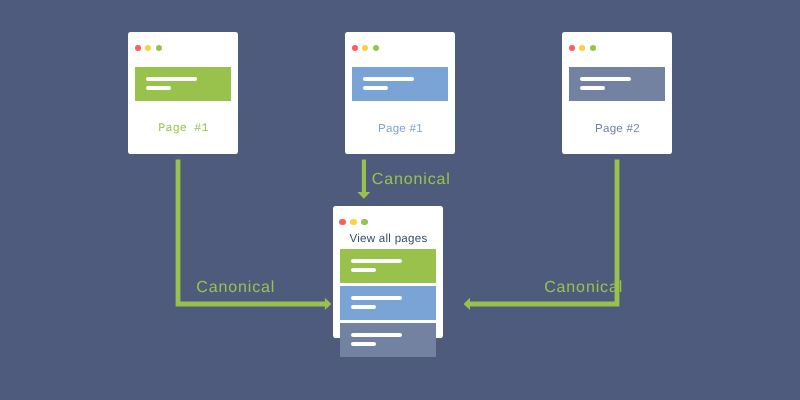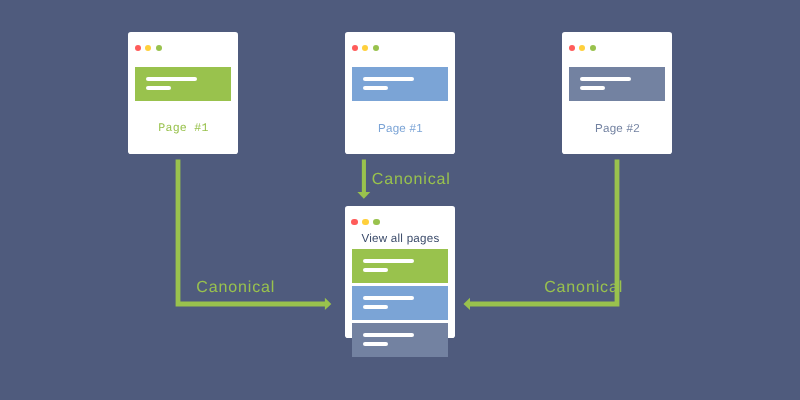--- a/index.html
+++ b/index.html
@@ -36,21 +36,21 @@
   .blk-top{left:6.7px;top:34.8px;width:96.1px;height:33.8px;}
   .blk-top .bar-long{left:11.5px;top:9.95px;width:51.1px;height:3.85px;}
   .blk-top .bar-short{left:11.5px;top:19.1px;width:24.5px;height:3.85px;}
 
   .lbl-top{left:0.6px;top:89.5px;width:109.5px;font-size:11.6px;line-height:13px;
            letter-spacing:0.22px;text-indent:0.22px;}
 
 
 
   
-  #card4{left:345px;top:206px;width:109.5px;height:132px;}
+  #card4{left:333px;top:206px;width:109.5px;height:132px;}
   #dots4{left:6.2px;top:12.9px;gap:4.7px;}
   #dots4 .dot{width:6.4px;height:6.4px;}
   #lbl4{left:0.6px;top:25.8px;width:109.5px;font-size:11.6px;line-height:13px;color:#3a4a69;
         letter-spacing:0.25px;text-indent:0.25px;}
 
   .row{left:7.2px;width:95.6px;height:33.8px;}
   #row1{top:43.2px;}
   #row2{top:80.2px;}
   #row3{top:117.2px;}
   .row .bar-long{left:11.0px;top:10.1px;width:51.0px;height:3.9px;}

